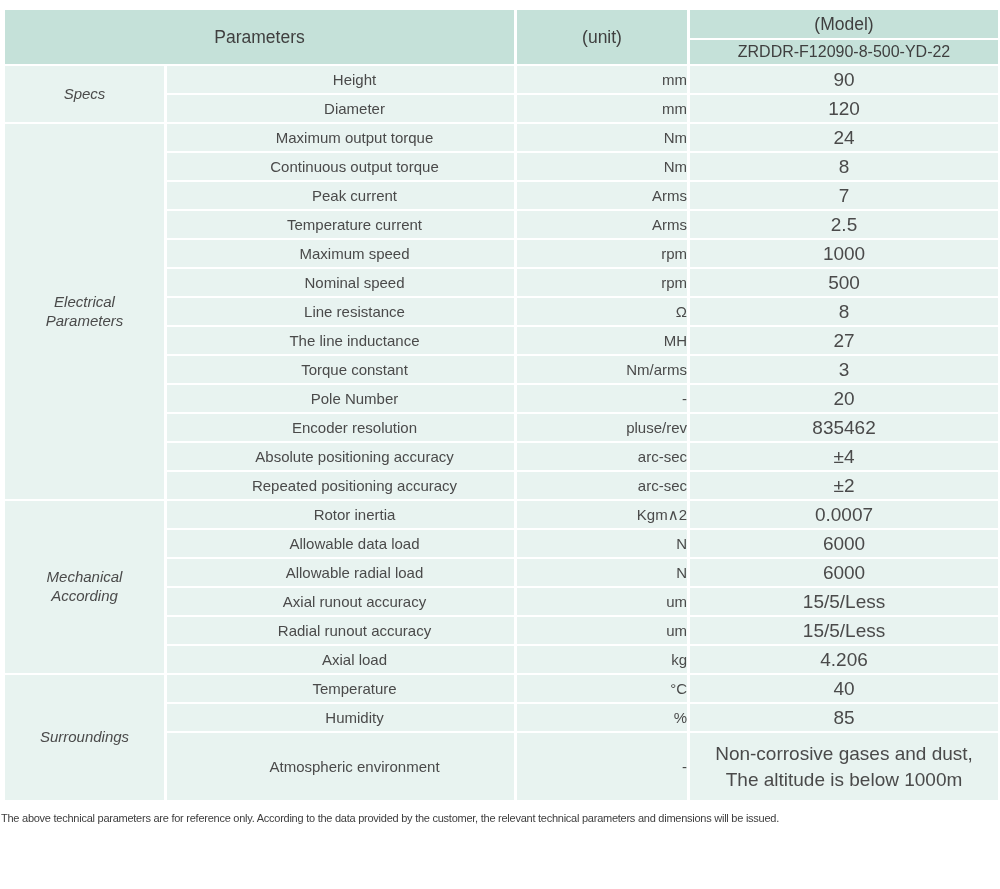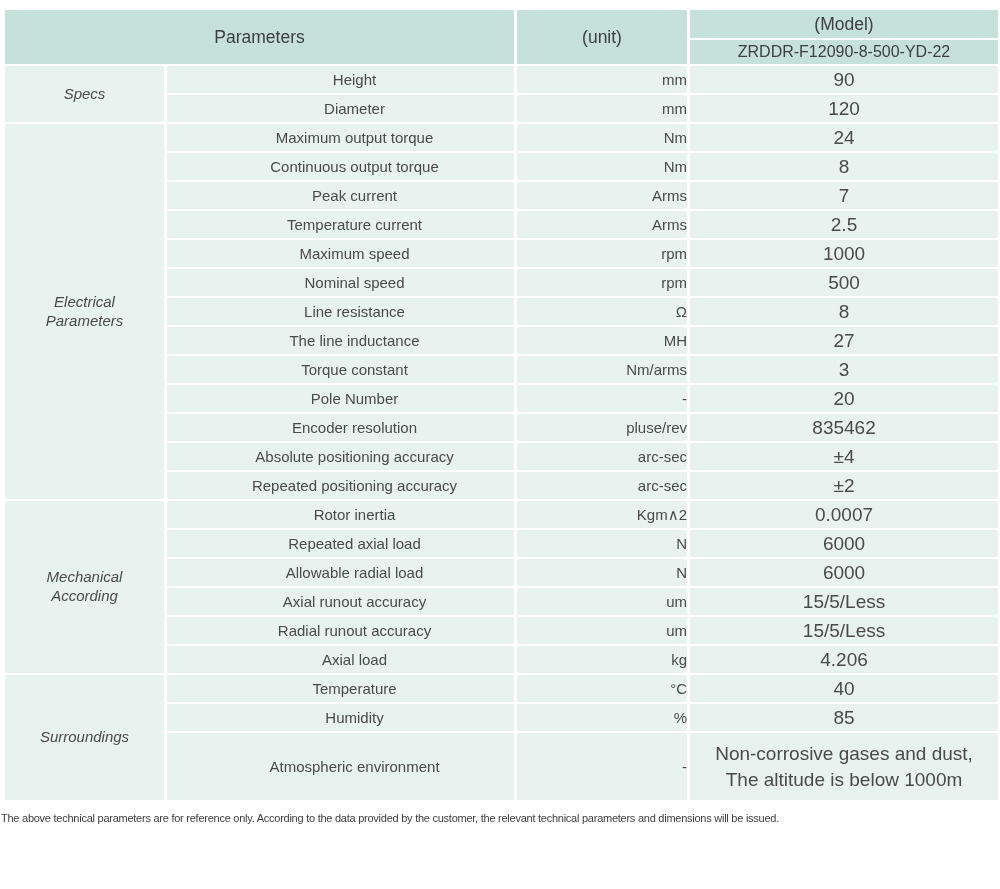--- a/index.html
+++ b/index.html
@@ -183,21 +183,21 @@
           <td class="unit">arc-sec</td>
           <td class="value">±2</td>
         </tr>
         <tr>
           <td class="cat" rowspan="6"><span>Mechanical According</span></td>
           <td class="name">Rotor inertia</td>
           <td class="unit">Kgm∧2</td>
           <td class="value">0.0007</td>
         </tr>
         <tr>
-          <td class="name">Repeated axial load</td>
+          <td class="name">Allowable data load</td>
           <td class="unit">N</td>
           <td class="value">6000</td>
         </tr>
         <tr>
           <td class="name">Allowable radial load</td>
           <td class="unit">N</td>
           <td class="value">6000</td>
         </tr>
         <tr>
           <td class="name">Axial runout accuracy</td>

